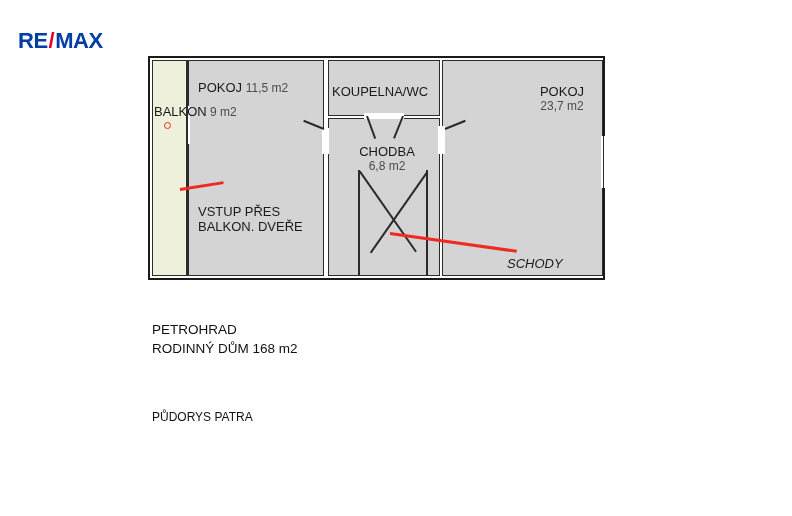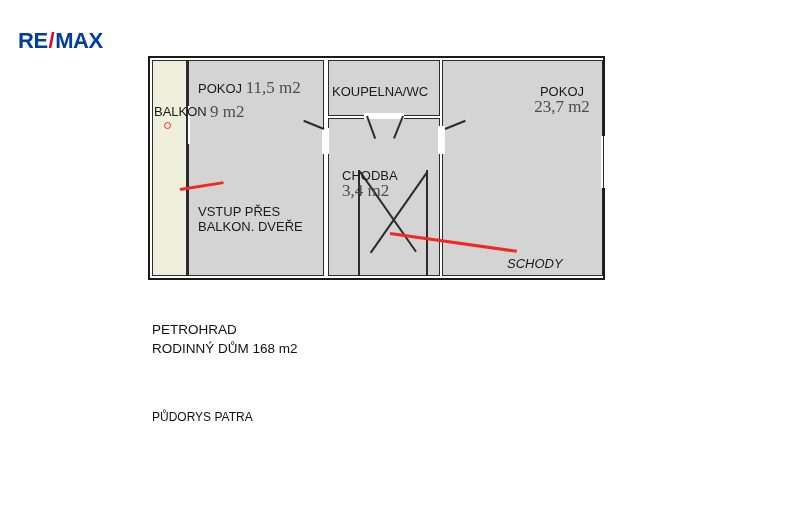--- a/index.html
+++ b/index.html
@@ -53,22 +53,21 @@
   }
   .label {
     position: absolute;
     color: #1a1a1a;
     font-size: 13px;
     line-height: 15px;
     white-space: nowrap;
   }
   .label .area {
     color: #4c4c4c;
-    font-size: 17px;
-    font-family: Liberation Serif, serif;
+    font-size: 12px;
   }
   .wall {
     position: absolute;
     background: #2b2b2b;
   }
   .white-gap {
     position: absolute;
     background: #ffffff;
   }
 
@@ -154,23 +153,23 @@
 
   <div class="label" style="left:48px; top:22px;">
     <span>POKOJ</span>
     <span class="area">11,5 m2</span>
   </div>
 
   <div class="label" style="left:182px; top:26px;">
     <span>KOUPELNA/WC</span>
   </div>
 
-  <div class="label" style="left:192px; top:86px; text-align:left; width:90px;margin-top:24px;">
+  <div class="label" style="left:192px; top:86px; text-align:center; width:90px;">
     <div>CHODBA</div>
-    <div class="area">3,4 m2</div>
+    <div class="area">6,8 m2</div>
   </div>
 
   <div class="label" style="left:380px; top:26px; text-align:center; width:64px;">
     <div>POKOJ</div>
     <div class="area">23,7 m2</div>
   </div>
 
   <div class="label" style="left:48px; top:146px;">
     <div>VSTUP PŘES</div>
     <div>BALKON. DVEŘE</div>

